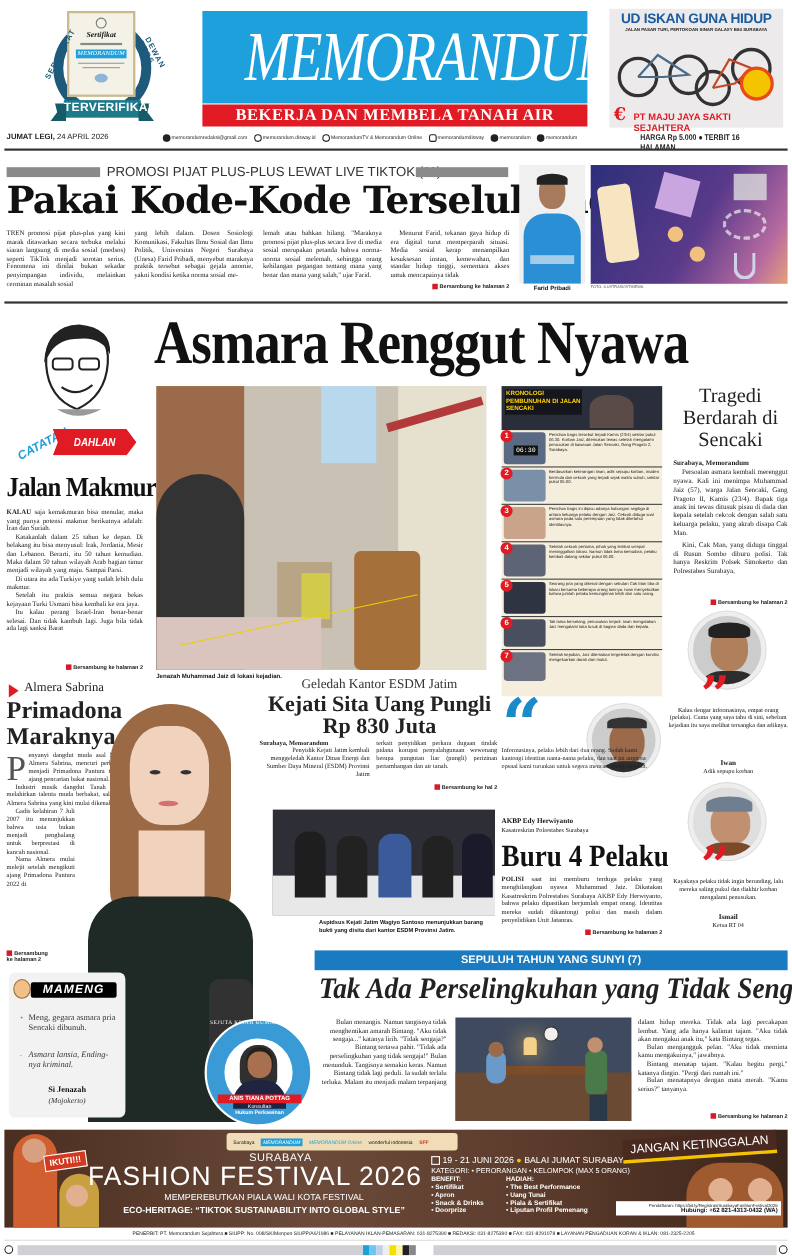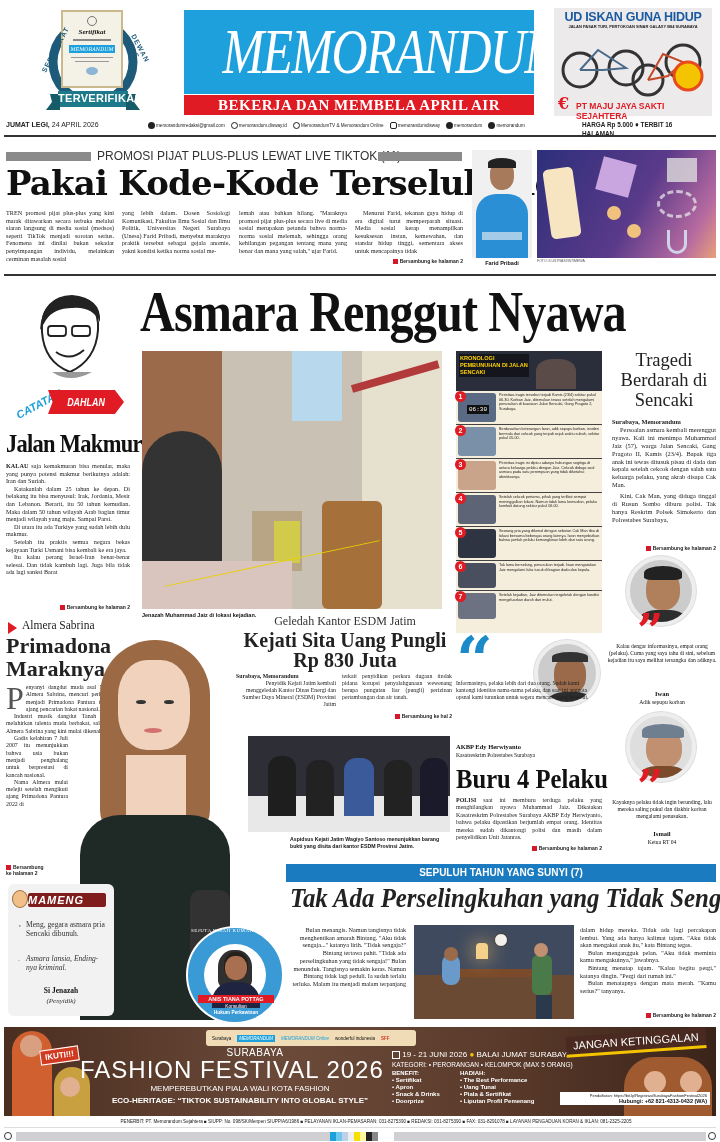--- a/index.html
+++ b/index.html
@@ -41,21 +41,21 @@
   </div>
   <div class="abs sans" style="left:2px;top:38px;font-size:7px;font-weight:bold;color:#1e5a7a;transform:rotate(-62deg);letter-spacing:1px">SERTIFIKAT</div>
   <div class="abs sans" style="left:92px;top:38px;font-size:7px;font-weight:bold;color:#1e5a7a;transform:rotate(62deg);letter-spacing:1px">DEWAN PERS</div>
   <div class="abs sans" style="left:30px;top:84px;width:70px;text-align:center;font-size:11px;font-weight:bold;color:#fff;letter-spacing:0.3px">TERVERIFIKASI</div>
 </div>
 
 <div class="abs" style="left:184px;top:10px;width:350px;height:84px;background:#1ea0dc;">
   <div class="serif" style="color:#fff;font-size:64px;line-height:84px;text-align:center;font-style:italic;transform:scaleX(0.78);letter-spacing:-2px">MEMORANDUM</div>
 </div>
 <div class="abs" style="left:184px;top:95px;width:350px;height:20px;background:#e01b24;">
-  <div class="serif" style="color:#fff;font-weight:bold;font-size:15px;line-height:20px;text-align:center;letter-spacing:0.5px">BEKERJA DAN MEMBELA APRIL AIR</div>
+  <div class="serif" style="color:#fff;font-weight:bold;font-size:15px;line-height:20px;text-align:center;letter-spacing:0.5px">BEKERJA DAN MEMBELA TANAH AIR</div>
 </div>
 
 <div class="abs" style="left:554px;top:8px;width:158px;height:108px;background:#eceaea;">
   <div class="sans" style="color:#1a5aa0;font-weight:bold;font-size:12.5px;text-align:center;margin-top:2px;letter-spacing:-0.3px">UD ISKAN GUNA HIDUP</div>
   <div class="sans" style="font-size:4px;font-weight:bold;text-align:center;color:#222">JALAN PASAR TURI, PERTOKOAN SINAR GALAXY B84 SURABAYA</div>
   <svg class="abs" style="left:4px;top:24px" width="150" height="66">
     <circle cx="22" cy="38" r="17" fill="none" stroke="#333" stroke-width="3"></circle>
     <circle cx="68" cy="36" r="17" fill="none" stroke="#333" stroke-width="3"></circle>
     <polyline points="22,38 40,18 68,36 45,38 22,38" fill="none" stroke="#4a6a8a" stroke-width="2"></polyline>
     <circle cx="90" cy="48" r="15" fill="none" stroke="#333" stroke-width="3"></circle>
@@ -298,27 +298,27 @@
   <div style="position:absolute;left:20px;top:20px;width:28px;height:60px;background:#1e1e1e;border-radius:12px 12px 0 0"></div>
   <div style="position:absolute;left:58px;top:24px;width:28px;height:56px;background:#222;border-radius:12px 12px 0 0"></div>
   <div style="position:absolute;left:96px;top:22px;width:30px;height:58px;background:#3a5a9a;border-radius:12px 12px 0 0"></div>
   <div style="position:absolute;left:136px;top:24px;width:28px;height:56px;background:#222;border-radius:12px 12px 0 0"></div>
   <div style="position:absolute;left:172px;top:22px;width:28px;height:58px;background:#1a1a2a;border-radius:12px 12px 0 0"></div>
 </div>
 <div class="abs sans" style="left:290px;top:836px;width:162px;font-size:5.2px;font-weight:bold;line-height:6.5px">Aspidsus Kejati Jatim Wagiyo Santoso menunjukkan barang bukti yang disita dari kantor ESDM Provinsi Jatim.</div>
 
 <div class="abs" style="left:8px;top:884px;width:106px;height:132px;background:#f2f2f2;border-radius:6px"></div>
 <div class="abs" style="left:12px;top:890px;width:16px;height:18px;border-radius:50%;background:#f0c088;border:1px solid #a0703a"></div>
-<div class="abs sans" style="left:28px;top:893px;width:78px;height:14px;background:#7f1d1d;color:#fff;font-weight:bold;font-style:italic;font-size:11px;line-height:14px;text-align:left;border-radius:2px;letter-spacing:1px">MAMENG</div>
+<div class="abs sans" style="left:28px;top:893px;width:78px;height:14px;background:#000000;color:#fff;font-weight:bold;font-style:italic;font-size:11px;line-height:14px;text-align:center;border-radius:2px;letter-spacing:1px">MAMENG</div>
 <div class="abs serif" style="left:26px;top:920px;width:80px;font-size:7.6px;line-height:9px;color:#333">Meng, gegara asmara pria Sencaki dibunuh.</div>
 <div class="abs" style="left:18px;top:922px;font-size:6px;color:#888">•</div>
 <div class="abs serif" style="left:26px;top:954px;width:80px;font-size:7.6px;line-height:9px;font-style:italic;color:#333">Asmara lansia, Ending-nya kriminal.</div>
 <div class="abs" style="left:18px;top:956px;font-size:6px;color:#888">-</div>
 <div class="abs serif" style="left:8px;top:986px;width:106px;text-align:center;font-size:7.5px;font-weight:bold">Si Jenazah</div>
-<div class="abs serif" style="left:8px;top:997px;width:106px;text-align:center;font-size:7px;font-style:italic;color:#333">(Penyidik)</div>
+<div class="abs serif" style="left:8px;top:997px;width:106px;text-align:center;font-size:7px;font-style:italic;color:#333">(Mojokerto)</div>
 
 <div class="abs" style="left:186px;top:926px;width:98px;height:98px;border-radius:50%;background:#3a9ad6;border:2px solid #fff;overflow:hidden">
   <div style="position:absolute;left:16px;top:16px;width:62px;height:62px;border-radius:50%;background:#fff"></div>
   <div style="position:absolute;left:36px;top:24px;width:24px;height:28px;border-radius:45%;background:#8a5a3a"></div>
   <div style="position:absolute;left:30px;top:22px;width:34px;height:38px;border-radius:45% 45% 20% 20%;background:#1a1a1a;z-index:0;opacity:0.9"></div>
   <div style="position:absolute;left:37px;top:28px;width:22px;height:24px;border-radius:45%;background:#a87050"></div>
   <div style="position:absolute;left:24px;top:54px;width:48px;height:26px;background:#1f2540;border-radius:20px 20px 0 0"></div>
 </div>
 <div class="abs serif" style="left:186px;top:928px;width:98px;text-align:center;font-size:5px;color:#fff;letter-spacing:0.5px">SEJUTA KISAH RUMAH TANGGA</div>
 <div class="abs sans" style="left:198px;top:995px;width:76px;background:#e01b24;color:#fff;font-size:5.5px;font-weight:bold;text-align:center;padding:1px 0">ANIS TIANA POTTAG</div>
@@ -363,21 +363,21 @@
 <div class="abs sans" style="left:40px;top:1048px;background:#d03a20;color:#fff;font-weight:bold;font-size:8px;padding:2px 4px;transform:rotate(-8deg);border:1px solid #fff">IKUTI!!!</div>
 <div class="abs" style="left:206px;top:1030px;width:210px;height:16px;background:#f0ddb8;border-radius:3px;display:flex;gap:6px;align-items:center;padding:0 6px;font-family:'Liberation Sans',sans-serif;font-size:4.5px">
   <span>Surabaya</span>
   <span style="background:#1ea0dc;color:#fff;padding:1px 2px;font-style:italic">MEMORANDUM</span>
   <span style="color:#1ea0dc;font-style:italic">MEMORANDUM Online</span>
   <span>wonderful indonesia</span>
   <span style="color:#d03a20;font-weight:bold">SFF</span>
 </div>
 <div class="abs sans" style="left:180px;top:1047px;width:150px;text-align:center;font-size:10px;color:#fff;letter-spacing:0.5px">SURABAYA</div>
 <div class="abs sans" style="left:80px;top:1056px;width:300px;text-align:center;font-size:24px;color:#fff;letter-spacing:1px;white-space:nowrap;font-weight:normal">FASHION FESTIVAL 2026</div>
-<div class="abs sans" style="left:90px;top:1084px;width:300px;text-align:center;font-size:8px;color:#fff">MEMPEREBUTKAN PIALA WALI KOTA FASHION</div>
+<div class="abs sans" style="left:90px;top:1084px;width:300px;text-align:center;font-size:8px;color:#fff">MEMPEREBUTKAN PIALA WALI KOTA FESTIVAL</div>
 <div class="abs sans" style="left:80px;top:1096px;width:320px;text-align:center;font-size:8px;font-weight:bold;color:#fff;white-space:nowrap">ECO-HERITAGE: “TIKTOK SUSTAINABILITY INTO GLOBAL STYLE”</div>
 
 <div class="abs sans" style="left:392px;top:1050px;font-size:8px;color:#fff;white-space:nowrap">
   <span style="display:inline-block;width:8px;height:8px;border:1px solid #fff;vertical-align:middle"></span>
   <span>19 - 21 JUNI 2026</span>
   <span style="color:#f5c400">●</span>
   <span>BALAI JUMAT SURABAYA</span>
 </div>
 <div class="abs sans" style="left:392px;top:1061px;font-size:6.5px;color:#fff;white-space:nowrap">KATEGORI: • PERORANGAN • KELOMPOK (MAX 5 ORANG)</div>
 <div class="abs sans" style="left:392px;top:1070px;font-size:6px;color:#fff;line-height:7px;font-weight:bold">

